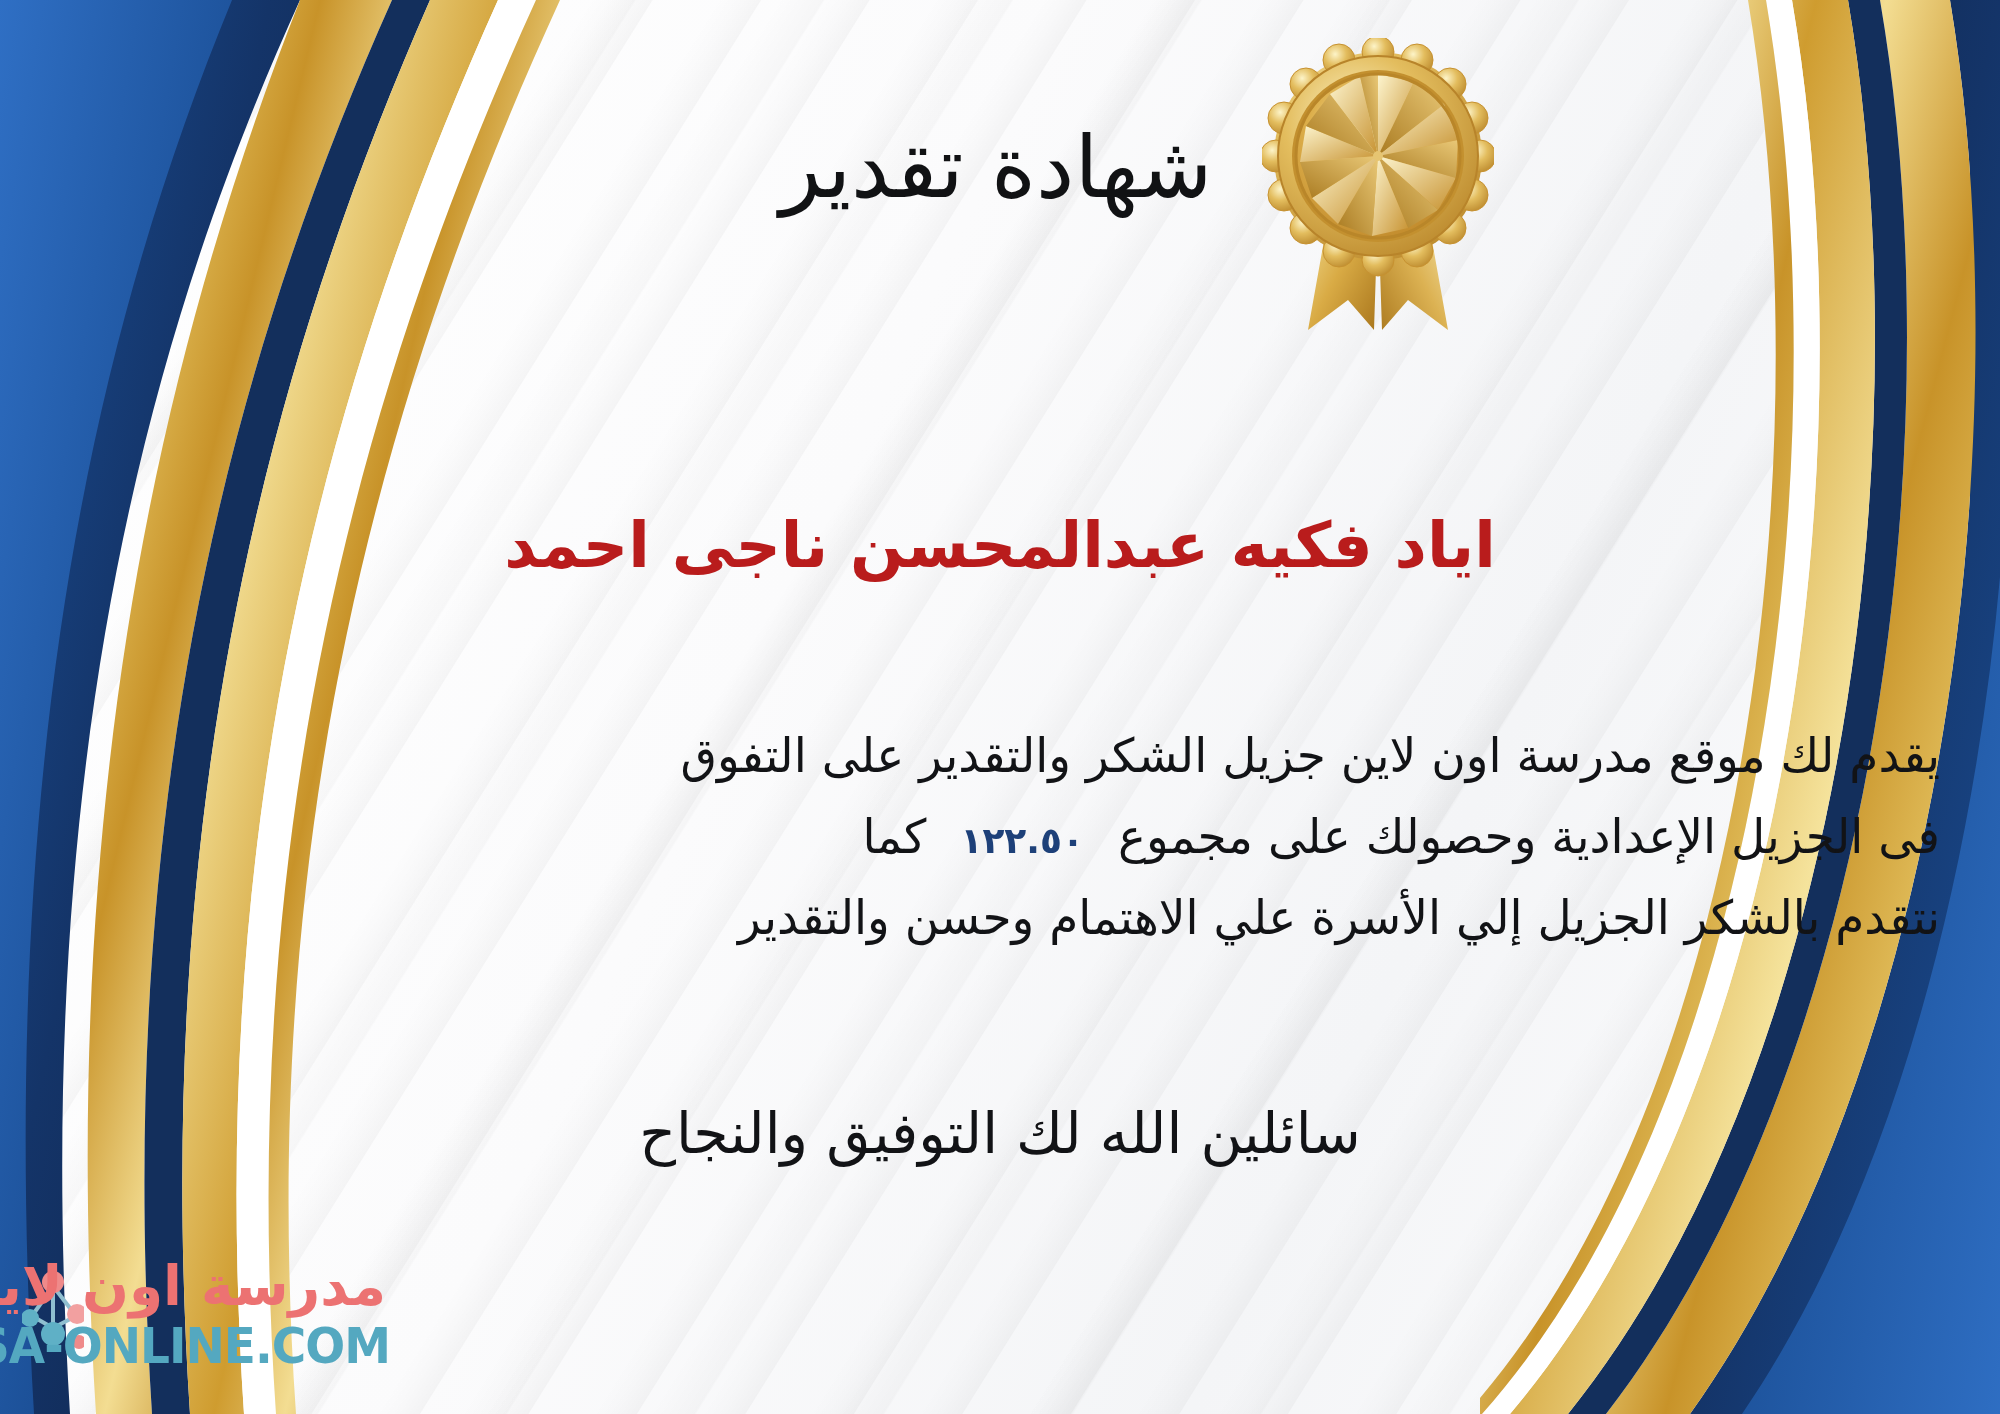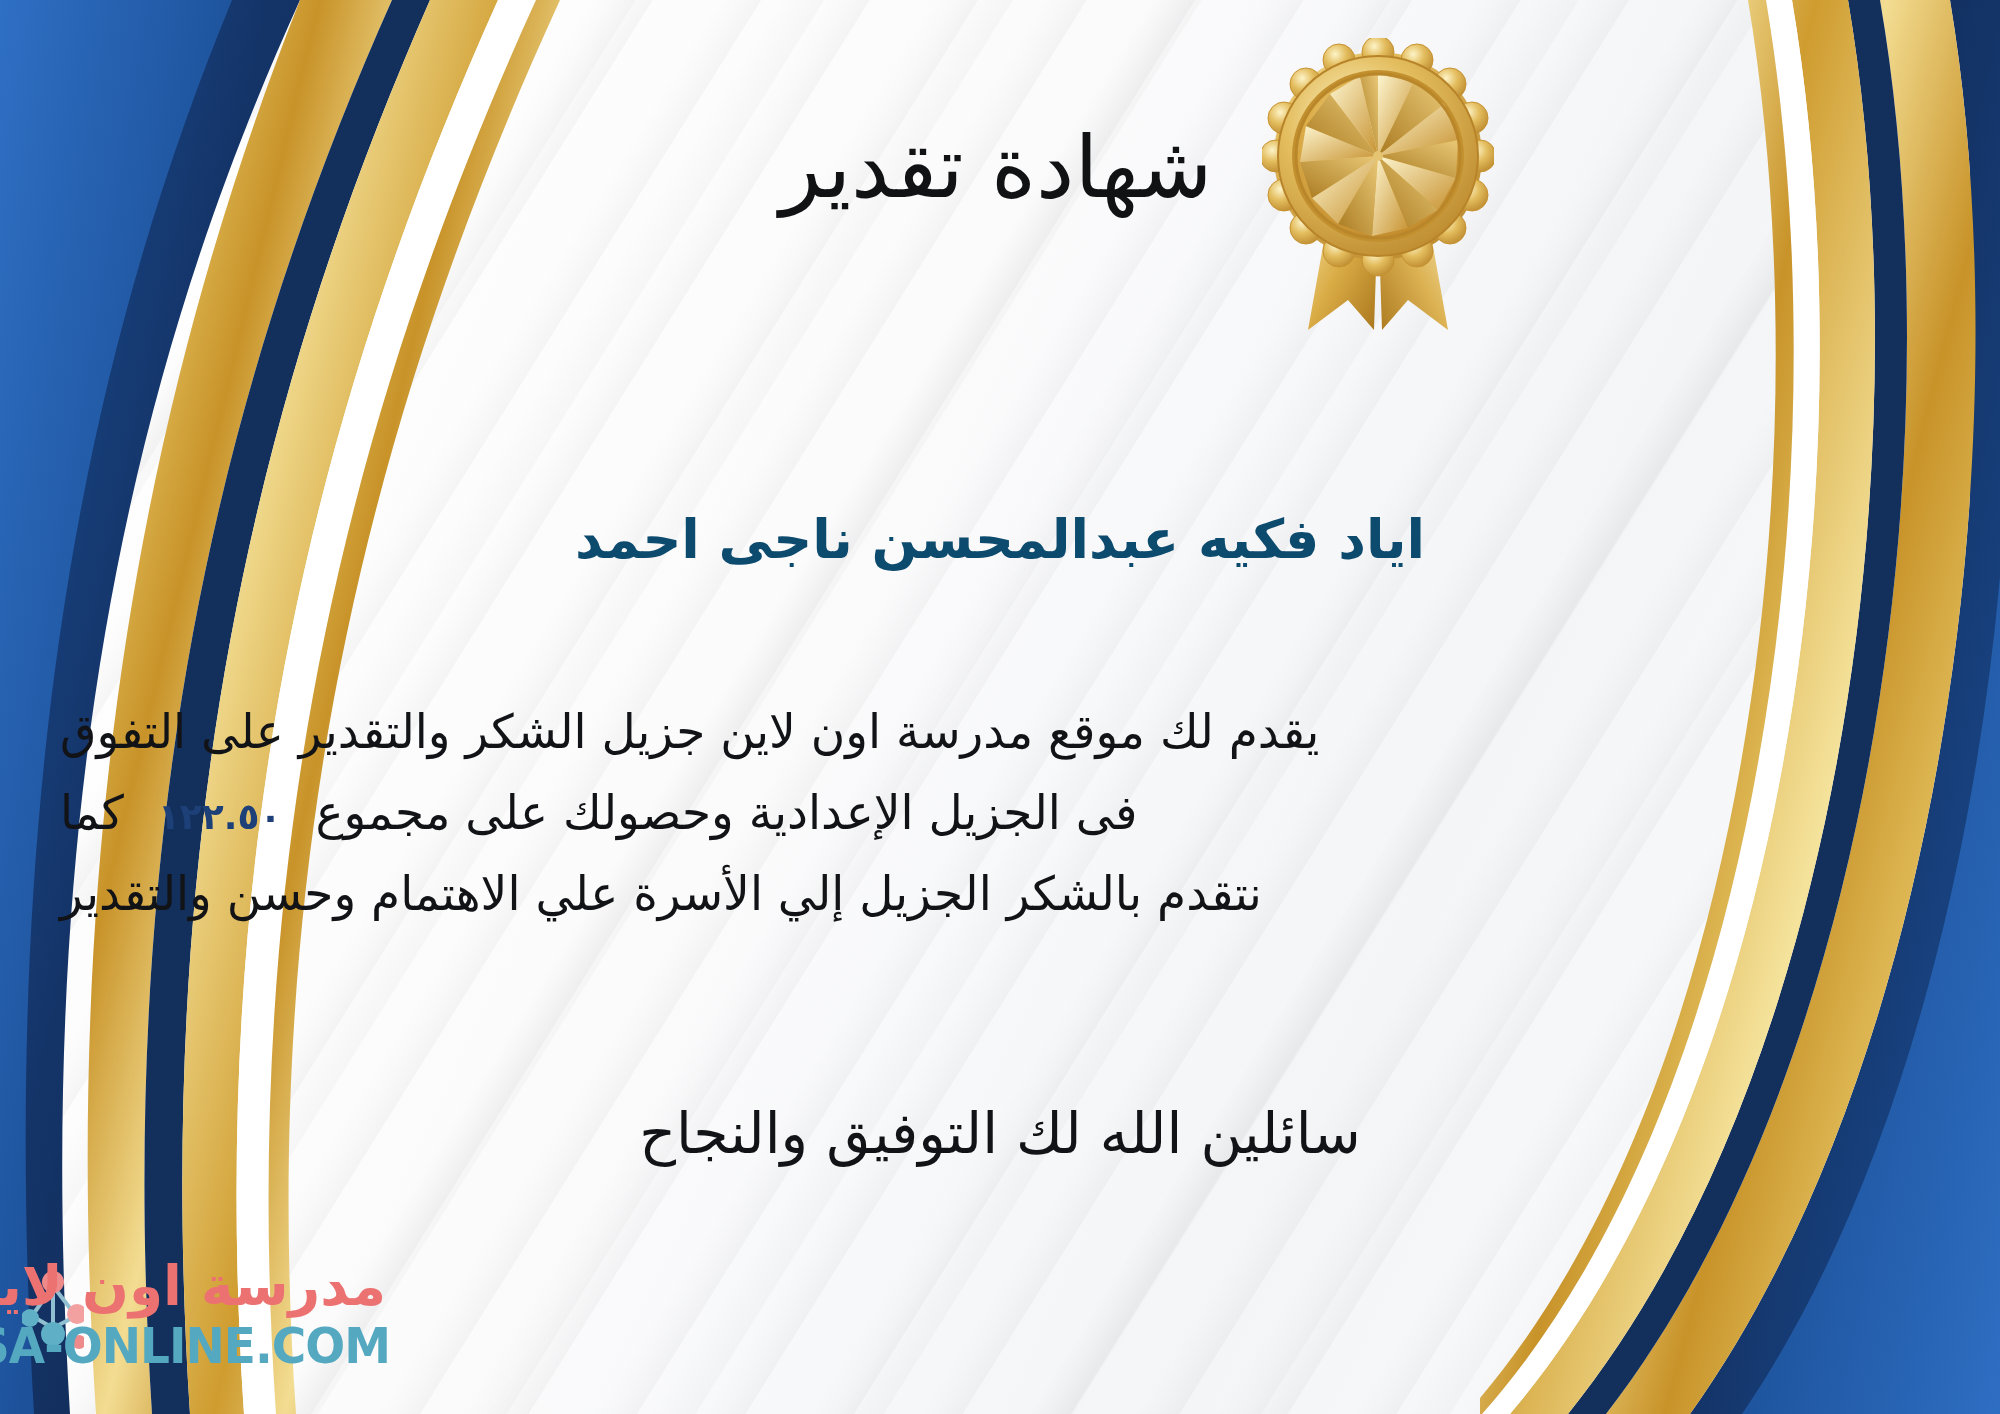--- a/index.html
+++ b/index.html
@@ -71,30 +71,30 @@
     line-height:1.15;
     font-weight:400;
     color:#111214;
     letter-spacing:0px;
     direction:rtl;
   }
   .student-name{
     position:absolute;
     top:508px; left:0; right:0;
     text-align:center;
-    font-size:54px;
+    font-size:63px;
     line-height:1.2;
     font-weight:700;
-    color:#0c4a6e;
+    color:#b91c1c;
     direction:rtl;
   }
   .body-block{
     position:absolute;
-    top:692px; left:60px; right:60px;
-    text-align:left;
+    top:716px; left:60px; right:60px;
+    text-align:right;
     direction:rtl;
     color:#121316;
     font-size:47px;
     line-height:1.72;
     font-weight:400;
   }
   .body-line{ white-space:normal; }
   .score{
     color:#1d4079;
     font-weight:700;

